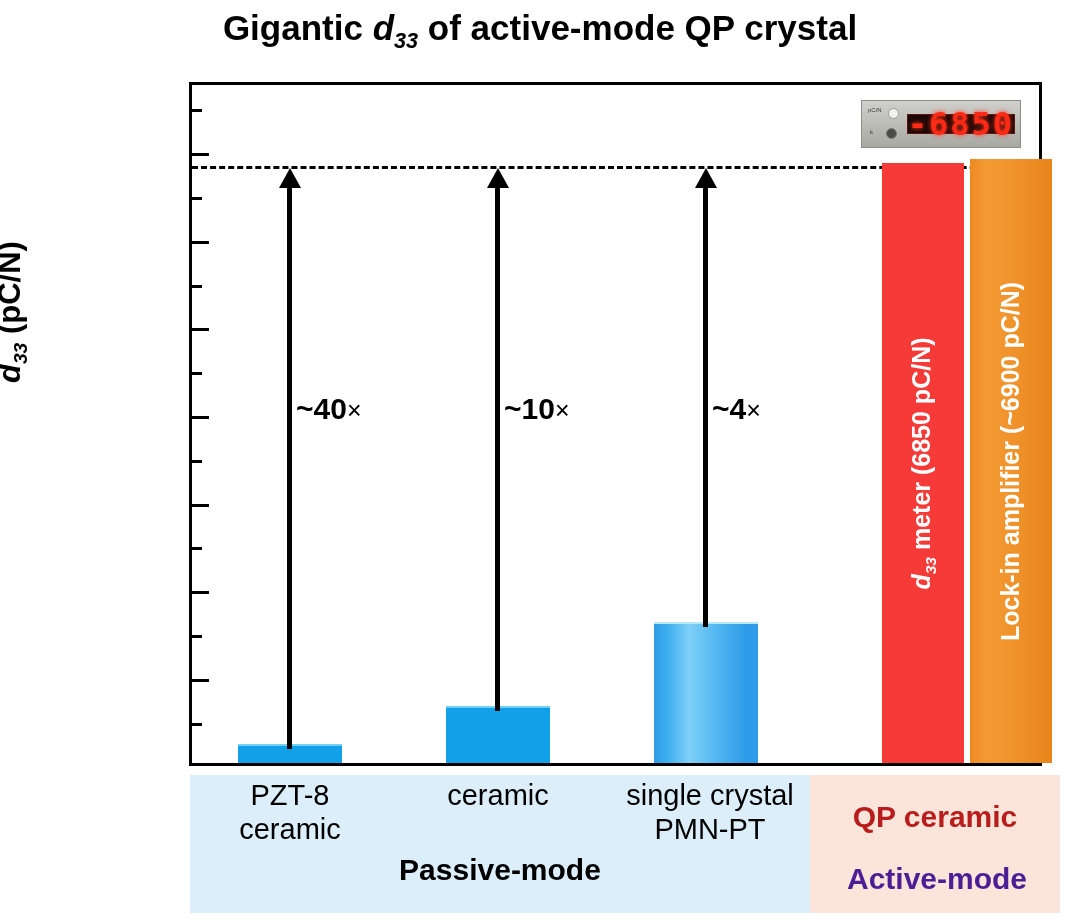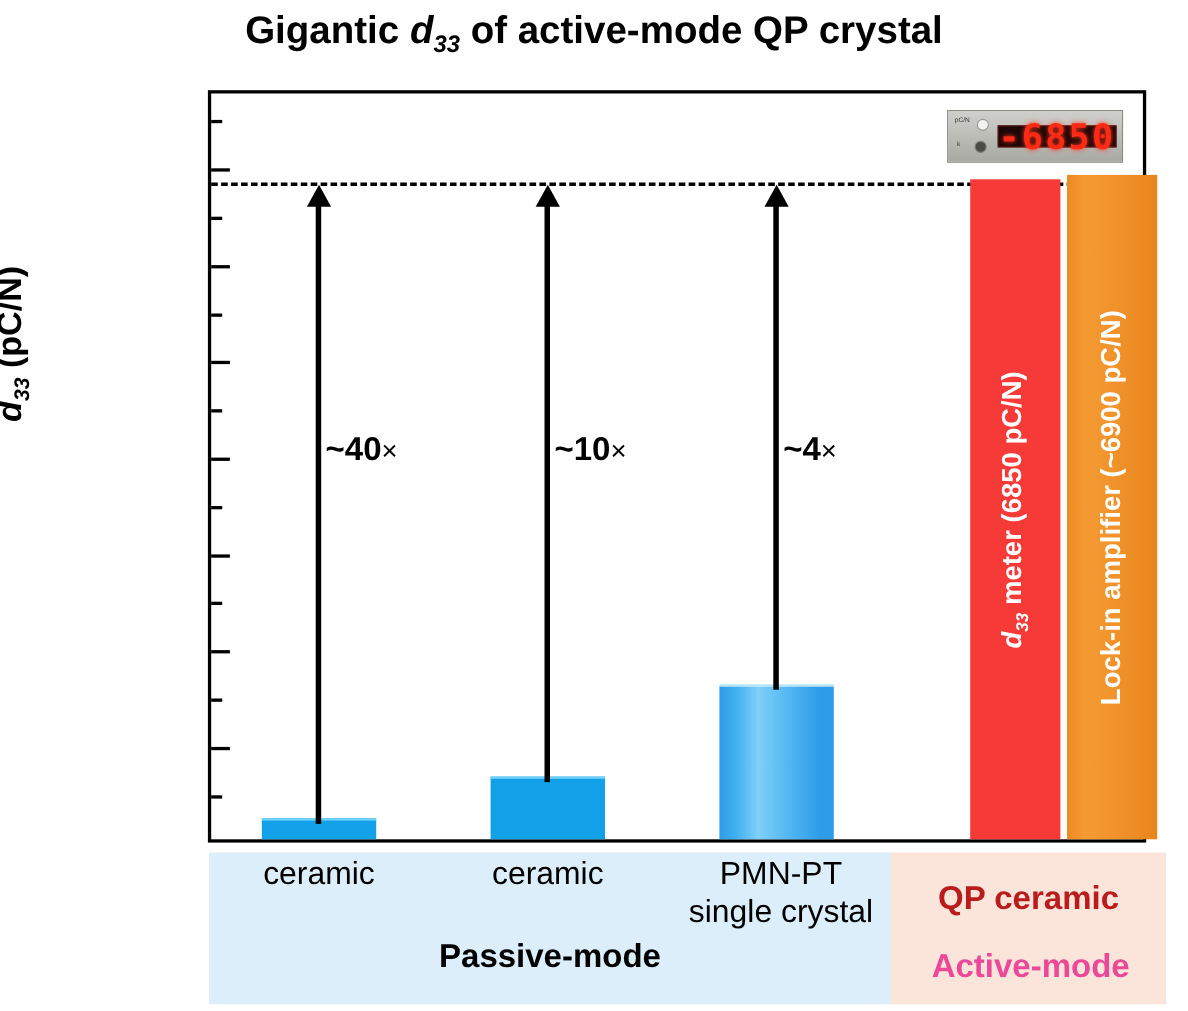--- a/index.html
+++ b/index.html
@@ -117,21 +117,21 @@
   #xgroup-passive{
     position:absolute;left:190px;top:853px;width:620px;text-align:center;
     font-size:30px;font-weight:bold;
   }
   #xcat-qp{
     position:absolute;left:810px;top:800px;width:250px;text-align:center;
     font-size:30px;font-weight:bold;color:#b91c1c;
   }
   #xgroup-active{
     position:absolute;left:810px;top:862px;width:254px;text-align:center;
-    font-size:30px;font-weight:bold;color:#ec4899;
+    font-size:30px;font-weight:bold;color:#4c1d95;
   }
 </style>
 </head>
 <body>
 
 <div id="chart-title">
   <span>Gigantic </span><span class="ital">d</span><sub class="ital">33</sub><span> of active-mode QP crystal</span>
 </div>
 
 <div id="y-axis-title">
@@ -205,25 +205,26 @@
     <div id="meter-knob-label">k</div>
     <div id="meter-knob"></div>
   </div>
   <div id="meter-display">-6850</div>
 </div>
 
 <div id="xband-passive"></div>
 <div id="xband-active"></div>
 
 <div class="xcat" style="left:190px;width:200px;">
+  <div>PZT-8</div>
   <div>ceramic</div>
 </div>
 <div class="xcat" style="left:398px;width:200px;">
   <div>ceramic</div>
 </div>
 <div class="xcat" style="left:600px;width:220px;">
+  <div>single crystal</div>
   <div>PMN-PT</div>
-  <div>single crystal</div>
 </div>
 
 <div id="xcat-qp">QP ceramic</div>
 <div id="xgroup-passive">Passive-mode</div>
 <div id="xgroup-active">Active-mode</div>
 
 </body></html>

